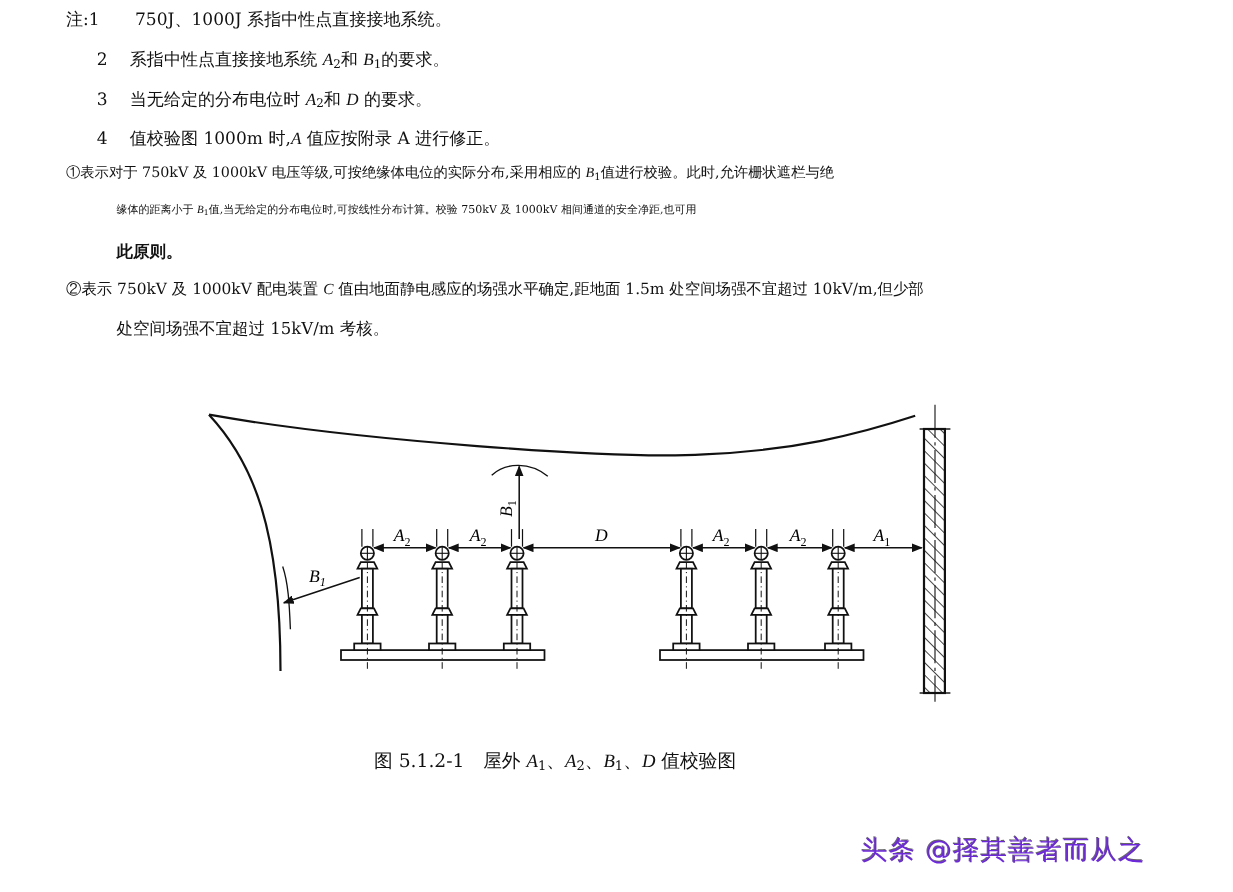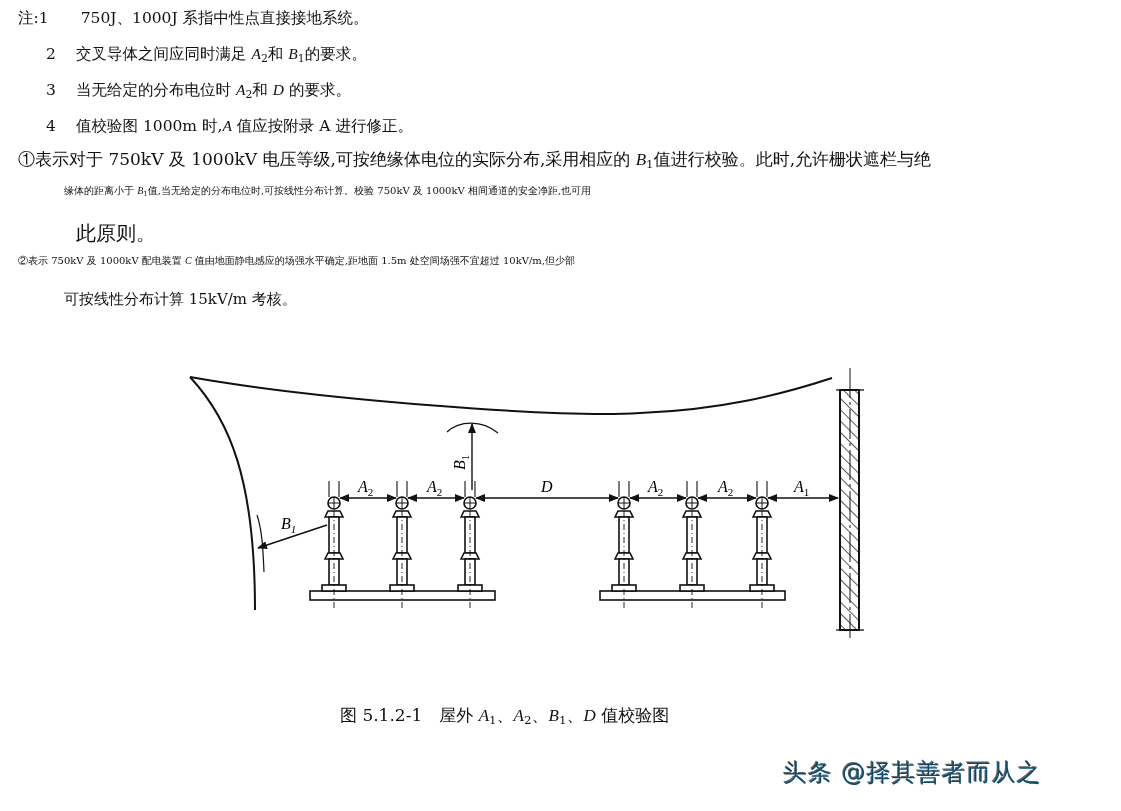--- a/index.html
+++ b/index.html
@@ -1,60 +1,60 @@
 <!DOCTYPE html>
 <html><head>
 <meta charset="utf-8">
 <style>
   html, body { margin: 0; padding: 0; background: #ffffff; }
   body { width: 1121px; height: 811px; position: relative; overflow: hidden;
          font-family: "DejaVu Serif", "Liberation Serif", serif; color: #111; }
   .notes { position: absolute; left: 18px; top: 8px; width: 1090px; font-size: 15.5px; }
-  .note-line { position: absolute; white-space: nowrap; }
+  .note-line { position: absolute; white-space: nowrap; margin-left: 42px; }
   .num { display: inline-block; }
   .math { font-style: italic; font-family: "Liberation Serif", "DejaVu Serif", serif; }
   .sub { font-size: 0.7em; vertical-align: -0.25em; font-style: normal; }
   .figure { position: absolute; left: 0; top: 360px; width: 1121px; height: 280px; }
-  .caption { position: absolute; left: 340px; top: 704px; font-size: 17px; white-space: nowrap; }
-  .watermark { position: absolute; left: 783px; top: 757px; font-size: 24px; color: #0c4a6e;
+  .caption { position: absolute; left: 340px; top: 680px; font-size: 17px; white-space: nowrap; }
+  .watermark { position: absolute; left: 783px; top: 757px; font-size: 24px; color: #6d28d9;
                font-family: "DejaVu Sans", "Liberation Sans", sans-serif; letter-spacing: 1px;
                text-shadow: 1px 1px 0 #fff, -1px -1px 0 #666; white-space: nowrap; }
   svg text { font-family: "Liberation Serif", "DejaVu Serif", serif; font-style: italic; }
 </style>
 </head>
 <body>
 
 <div class="notes">
   <div class="note-line" style="left:0; top:0;">
     <span>注:</span><span class="num" style="width:42px;">1</span><span>750J、1000J 系指中性点直接接地系统。</span>
   </div>
   <div class="note-line" style="left:28px; top:36px;">
-    <span class="num" style="width:30px;">2</span><span>交叉导体之间应同时满足 </span><span class="math">A</span><span class="sub">2</span><span>和 </span><span class="math">B</span><span class="sub">1</span><span>的要求。</span>
+    <span class="num" style="width:30px;">2</span><span>系指中性点直接接地系统 </span><span class="math">A</span><span class="sub">2</span><span>和 </span><span class="math">B</span><span class="sub">1</span><span>的要求。</span>
   </div>
   <div class="note-line" style="left:28px; top:72px;">
     <span class="num" style="width:30px;">3</span><span>当无给定的分布电位时 </span><span class="math">A</span><span class="sub">2</span><span>和 </span><span class="math">D</span><span> 的要求。</span>
   </div>
   <div class="note-line" style="left:28px; top:108px;">
     <span class="num" style="width:30px;">4</span><span>值校验图 1000m 时,</span><span class="math">A</span><span> 值应按附录 A 进行修正。</span>
   </div>
 
-  <div class="note-line" style="left:0; top:140px; font-size:17px;text-align:right;">
+  <div class="note-line" style="left:0; top:140px; font-size:13px;text-align:right;">
     <span>①</span><span>表示对于 750kV 及 1000kV 电压等级,可按绝缘体电位的实际分布,采用相应的 </span><span class="math">B</span><span class="sub">1</span><span>值进行校验。此时,允许栅状遮栏与绝</span>
   </div>
   <div class="note-line" style="left:46px; top:176px; font-size:10px;">
     <span>缘体的距离小于 </span><span class="math">B</span><span class="sub">1</span><span>值,当无给定的分布电位时,可按线性分布计算。校验 750kV 及 1000kV 相间通道的安全净距,也可用</span>
   </div>
-  <div class="note-line" style="left:58px; top:212px; font-size:20px;">
+  <div class="note-line" style="left:46px; top:212px; font-size:15px;font-weight:bold;">
     <span>此原则。</span>
   </div>
-  <div class="note-line" style="left:0; top:246px; font-size:10px;">
+  <div class="note-line" style="left:0; top:246px; font-size:14px;">
     <span>②</span><span>表示 750kV 及 1000kV 配电装置 </span><span class="math">C</span><span> 值由地面静电感应的场强水平确定,距地面 1.5m 处空间场强不宜超过 10kV/m,但少部</span>
   </div>
   <div class="note-line" style="left:46px; top:282px; font-size:15px;">
-    <span>可按线性分布计算 15kV/m 考核。</span>
+    <span>处空间场强不宜超过 15kV/m 考核。</span>
   </div>
 </div>
 
 <div class="figure">
   <svg width="1121" height="280" viewBox="0 360 1121 280" xmlns="http://www.w3.org/2000/svg">
     <defs>
       <marker id="arr" markerWidth="10" markerHeight="8" refX="9" refY="4" orient="auto-start-reverse" markerUnits="userSpaceOnUse">
         <path d="M0,0 L10,4 L0,8 Z" fill="#111"></path>
       </marker>
       <pattern id="hatch" width="8" height="8" patternUnits="userSpaceOnUse" patternTransform="rotate(-45)">

